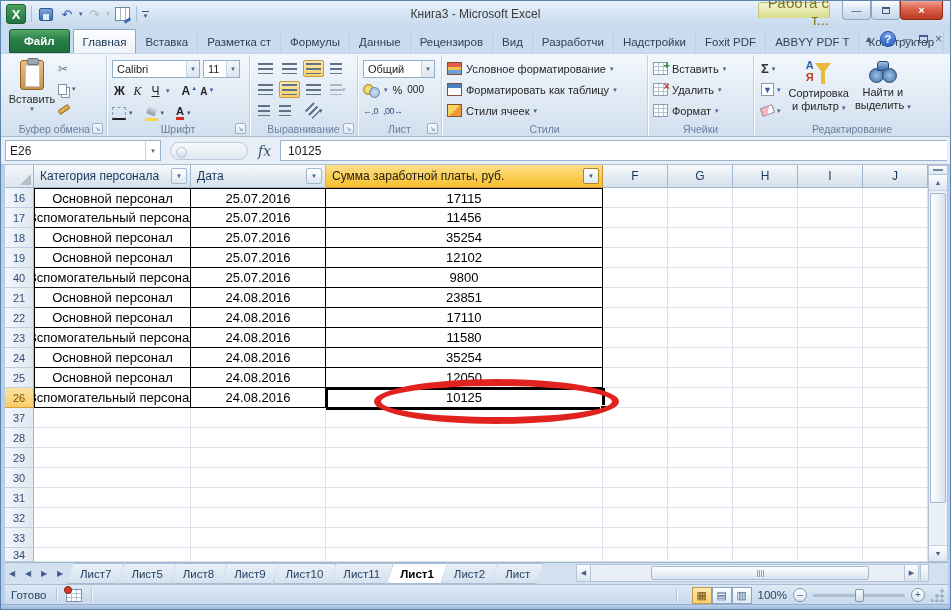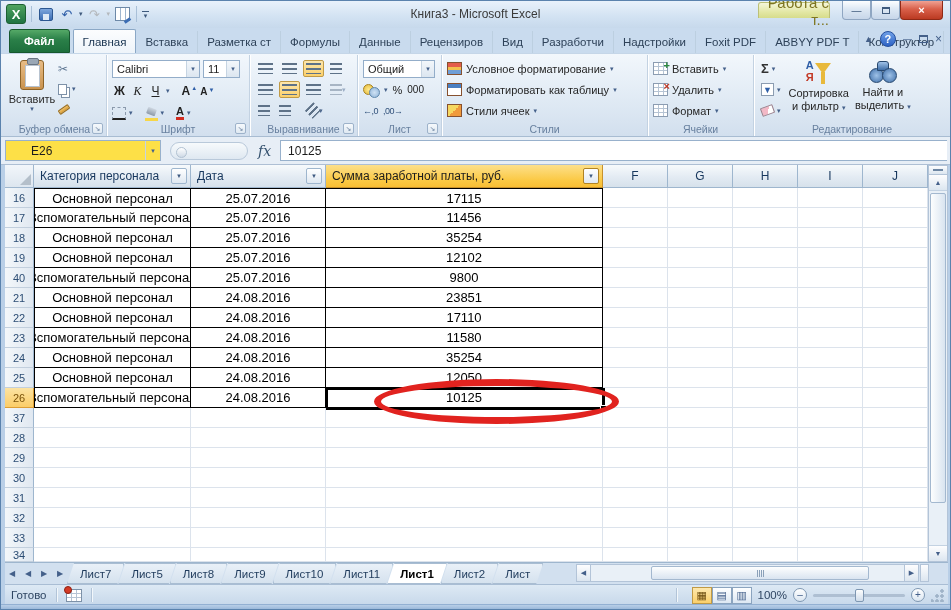--- a/index.html
+++ b/index.html
@@ -177,22 +177,22 @@
   .binoc { position:relative; width:30px; height:24px; margin-bottom:3px; }
   .binoc::before, .binoc::after { content:""; position:absolute; bottom:0; width:13px; height:13px;
         border-radius:50%; background:radial-gradient(#9fc2e8,#3e6ea8); border:1px solid #27486f; }
   .binoc::before { left:1px; } .binoc::after { right:1px; }
   .binoc .mid { position:absolute; left:9px; top:2px; width:12px; height:10px;
         background:linear-gradient(#9fc2e8,#3e6ea8); border:1px solid #27486f; border-radius:3px 3px 0 0; }
 
   
   .fbar { position:absolute; left:0; top:136px; width:100%; height:28px; background:#e7eef6;
           border-bottom:1px solid #aebfd4; display:flex; align-items:center; }
-  .namebox { width:156px; height:21px; margin-left:4px; background:#fde047; border:1px solid #98b1cc;
-             display:flex; align-items:center; font-size:12px; color:#1c1c1c; padding-left:25px; }
+  .namebox { width:156px; height:21px; margin-left:4px; background:#ffffff; border:1px solid #98b1cc;
+             display:flex; align-items:center; font-size:12px; color:#1c1c1c; padding-left:4px; }
   .namebox .nbarr { margin-left:auto; width:15px; align-self:stretch; border-left:1px solid #c6d4e2;
              display:flex; align-items:center; justify-content:center; font-size:7px; color:#44608a; }
   .pill { width:78px; height:18px; margin-left:9px; border:1px solid #b9c9da; border-radius:9px;
           background:linear-gradient(#f7fafc,#dfe8f1); position:relative; }
   .pill::before { content:""; position:absolute; left:5px; top:4px; width:9px; height:9px; border-radius:50%;
           background:linear-gradient(#fff,#cfdae6); border:1px solid #b2c2d2; }
   .fx { font-family:"DejaVu Serif", serif; font-style:italic; font-size:14px; color:#35526f; margin:0 9px 0 10px; }
   .finput { flex:1; height:21px; background:#fff; border:1px solid #98b1cc; border-right:none;
             display:flex; align-items:center; padding-left:7px; font-size:12px; color:#1c1c1c; margin-right:3px; }
 

